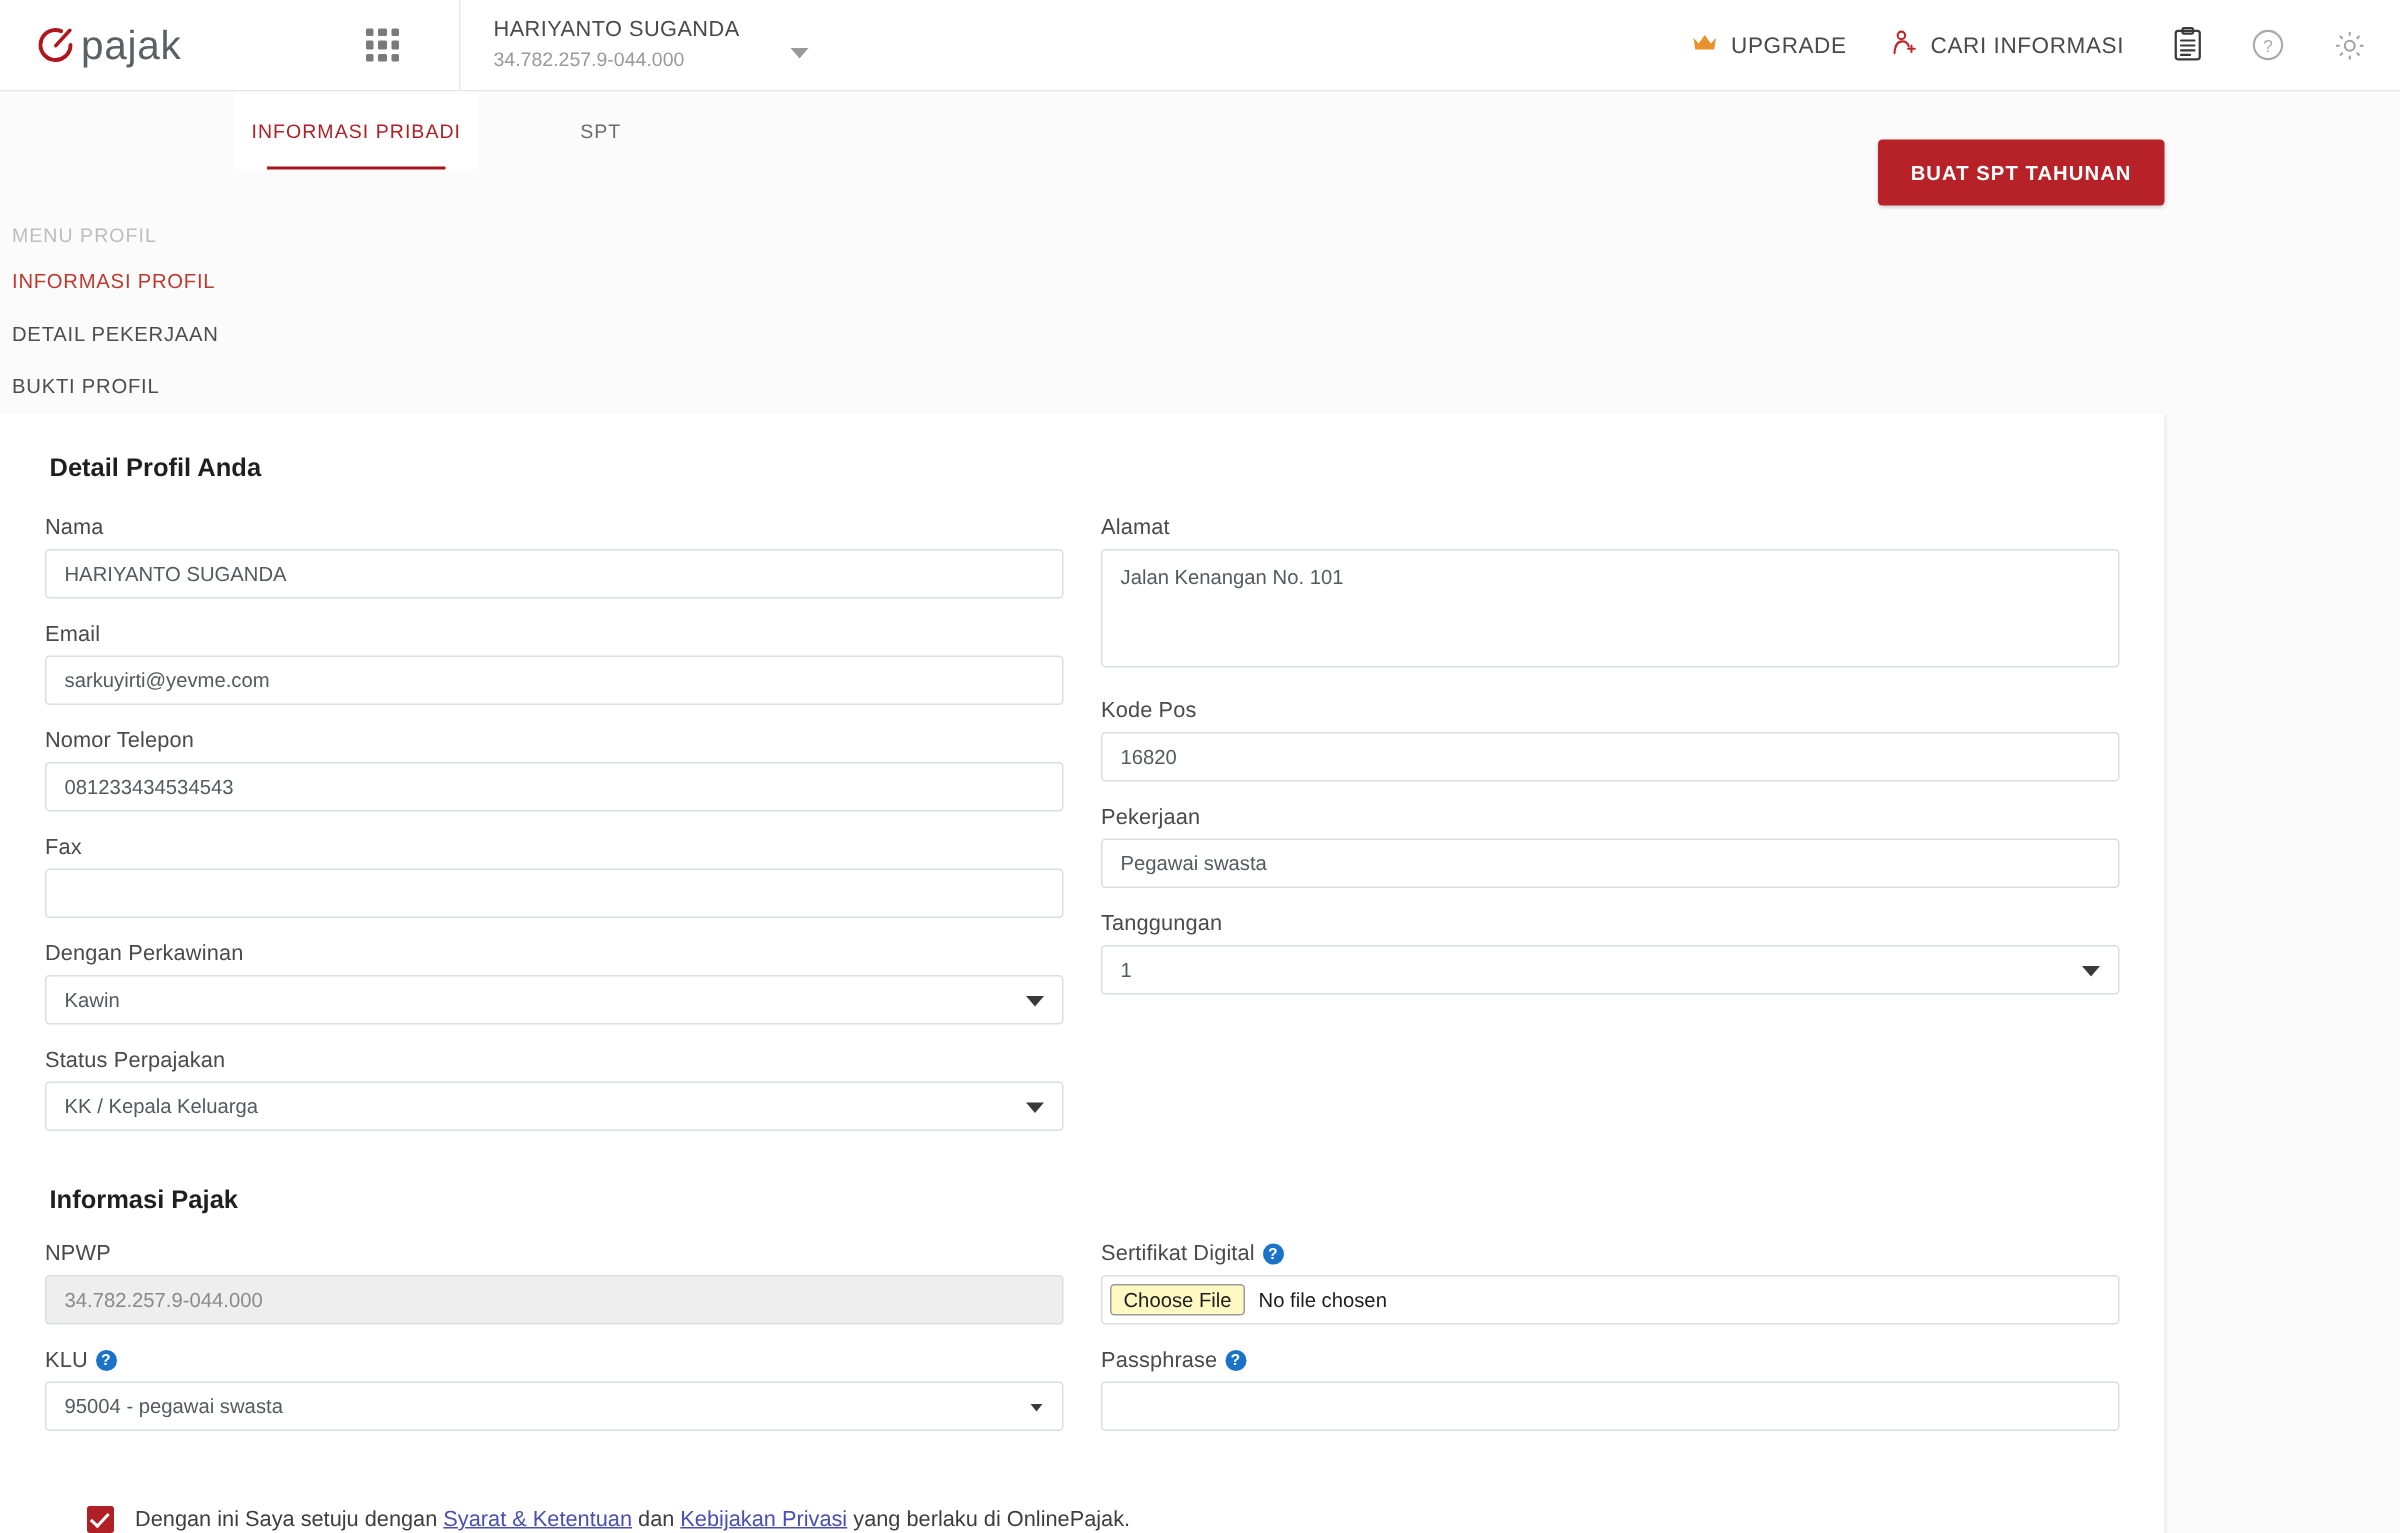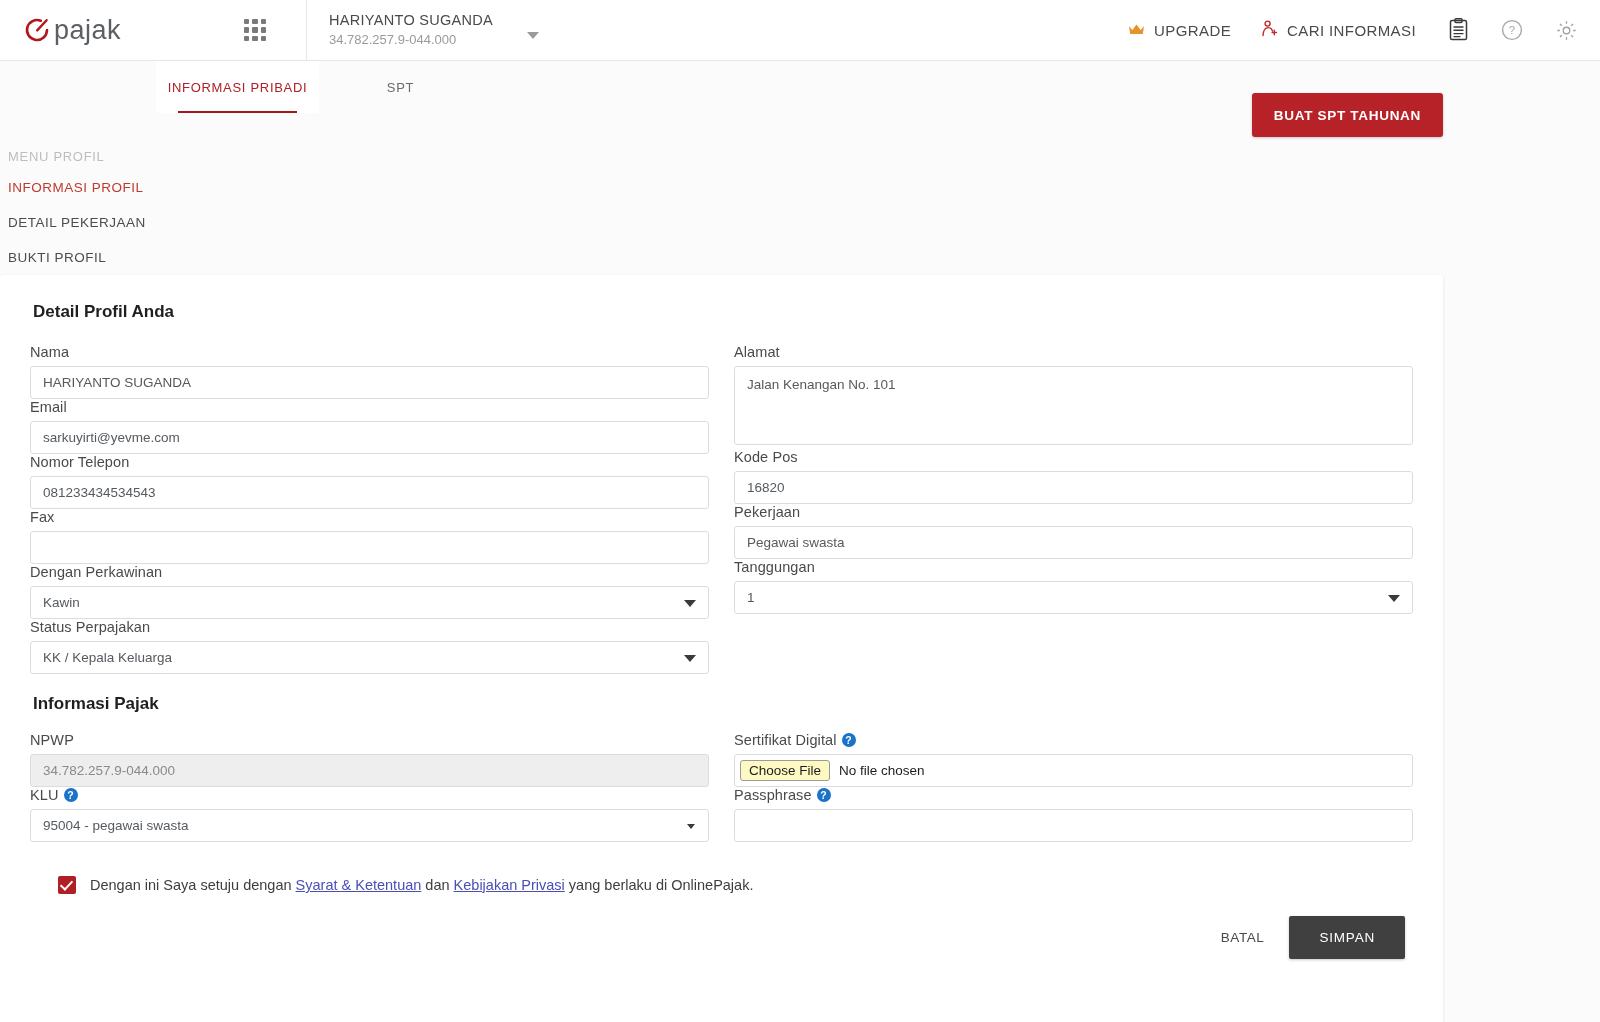--- a/index.html
+++ b/index.html
@@ -168,21 +168,21 @@
   }
   .section-title {
     font-size: 17px;
     font-weight: 700;
     color: #1f1f1f;
     margin: 20px 0 18px 3px;
   }
   .cols { display: flex; gap: 25px; }
   .col { flex: 1; min-width: 0; }
 
-  .field { }
+  .field { margin-bottom: 16px; }
   .field label {
     display: block;
     font-size: 14.5px;
     color: #4a4a4a;
     margin-bottom: 6px;
     letter-spacing: .1px;
   }
   .inp, .ta, .sel, .fileinp {
     width: 100%;
     border: 1px solid #d9dde2;

